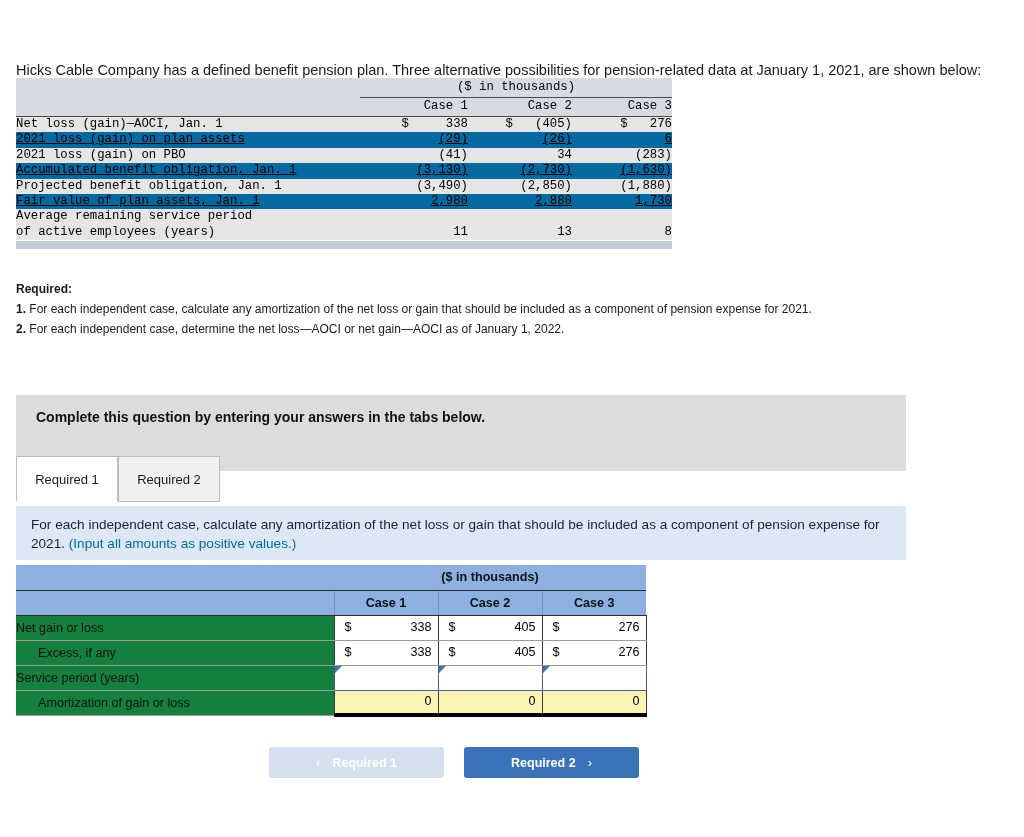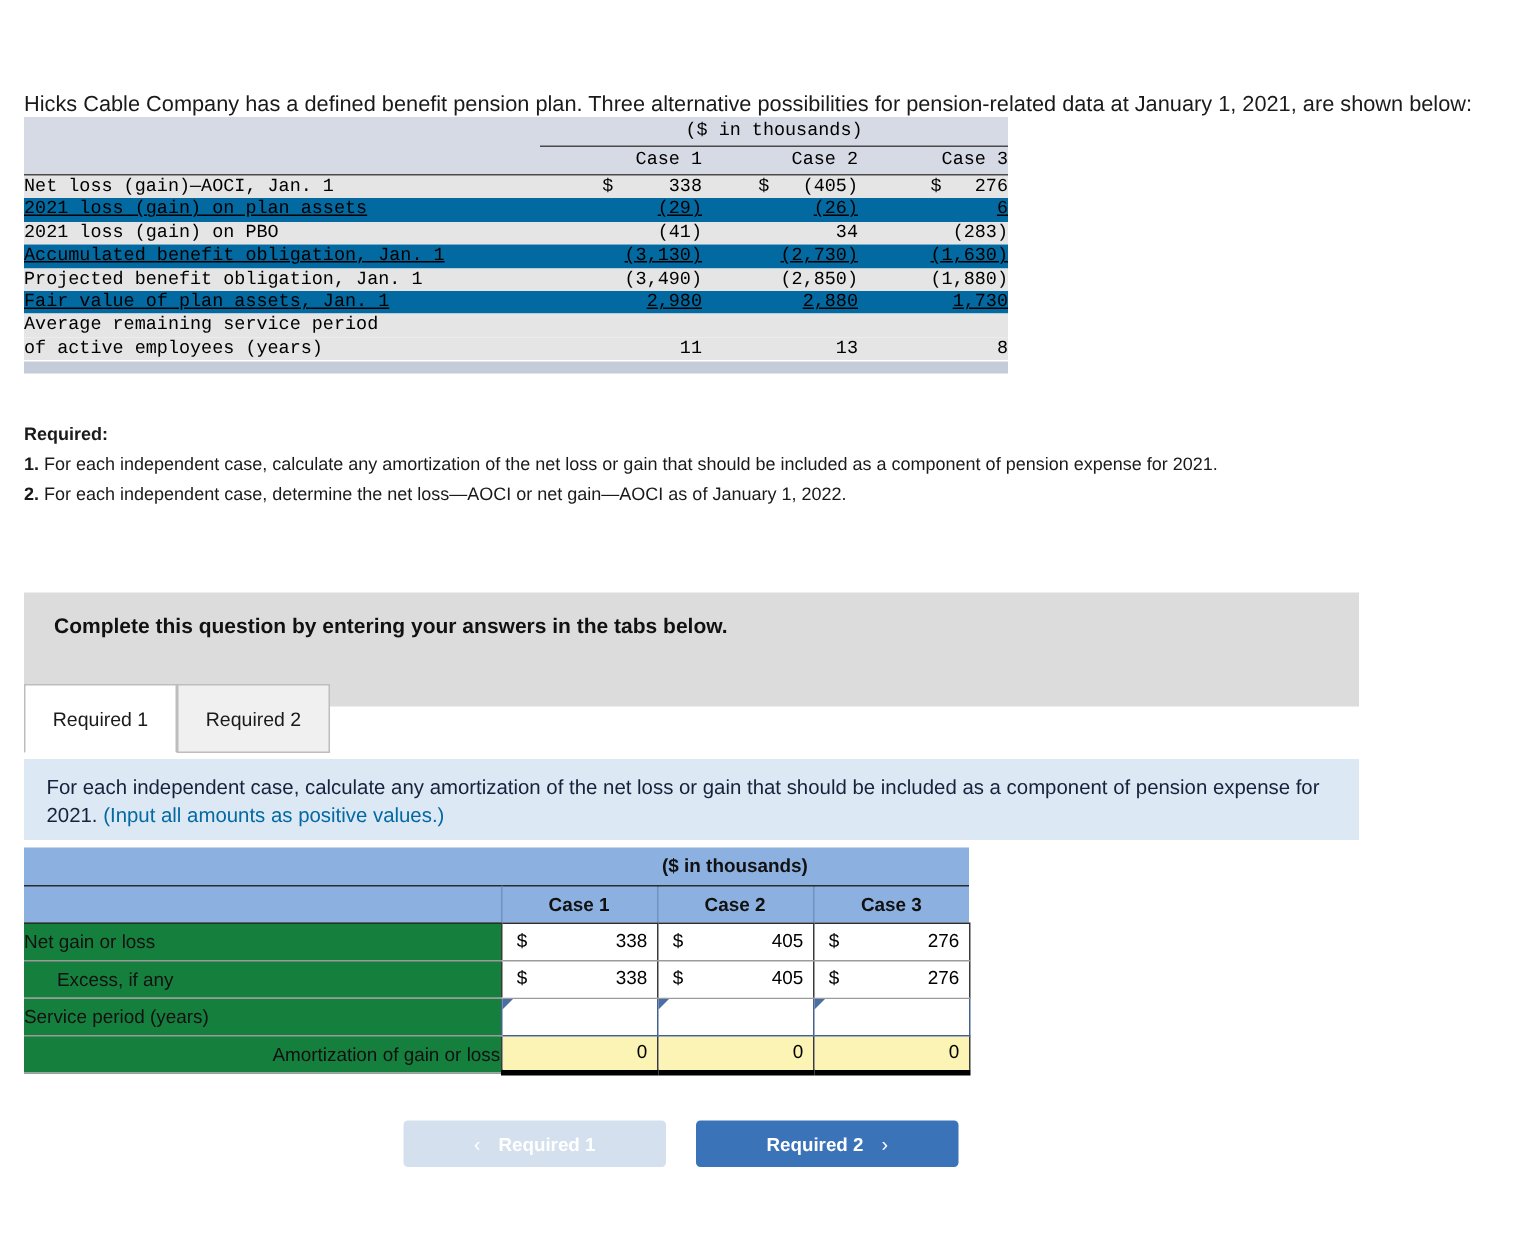--- a/index.html
+++ b/index.html
@@ -253,21 +253,21 @@
     background: #fbf4b4;
     border-left: 1px solid #3a3a3a;
     border-right: 1px solid #3a3a3a;
     border-bottom: 4px solid #000000;
   }
   .at-yellow .amt {
     position: absolute;
     right: 6px;
     top: 3px;
   }
-  .at-label.last { border-bottom: 1px solid #9b9b9b; text-align: right; }
+  .at-label.last { border-bottom: 1px solid #9b9b9b; }
 
   
   .navbtns {
     position: absolute;
     left: 269px;
     top: 747px;
     display: flex;
     gap: 20px;
   }
   .navbtn {

